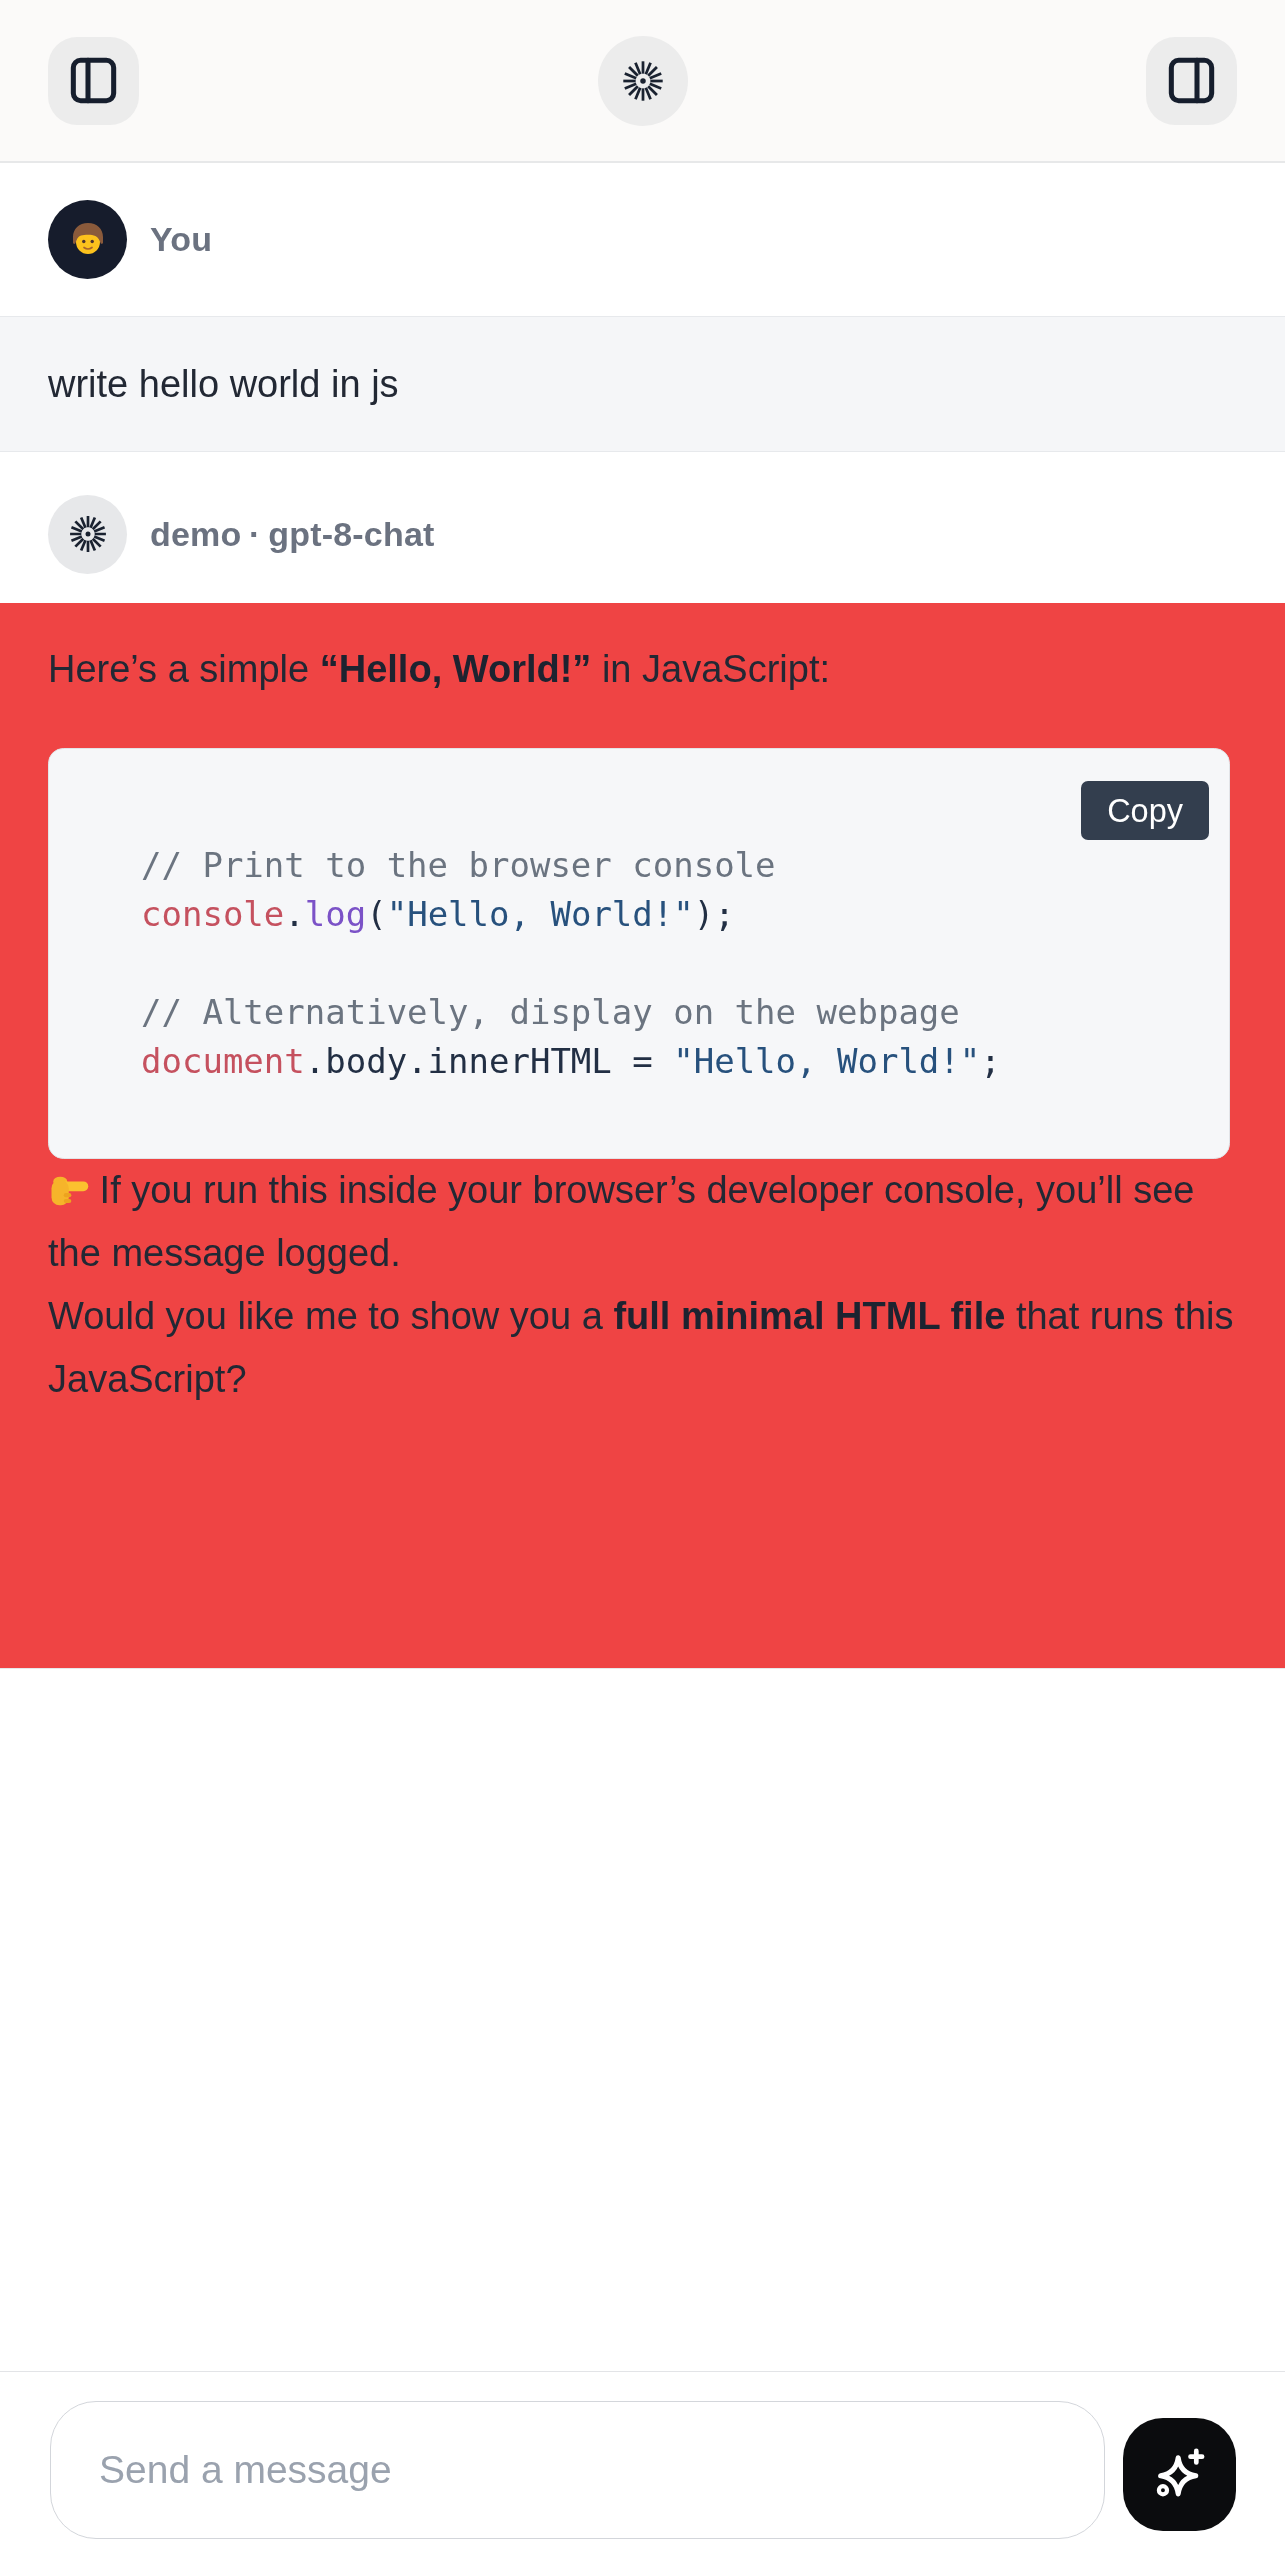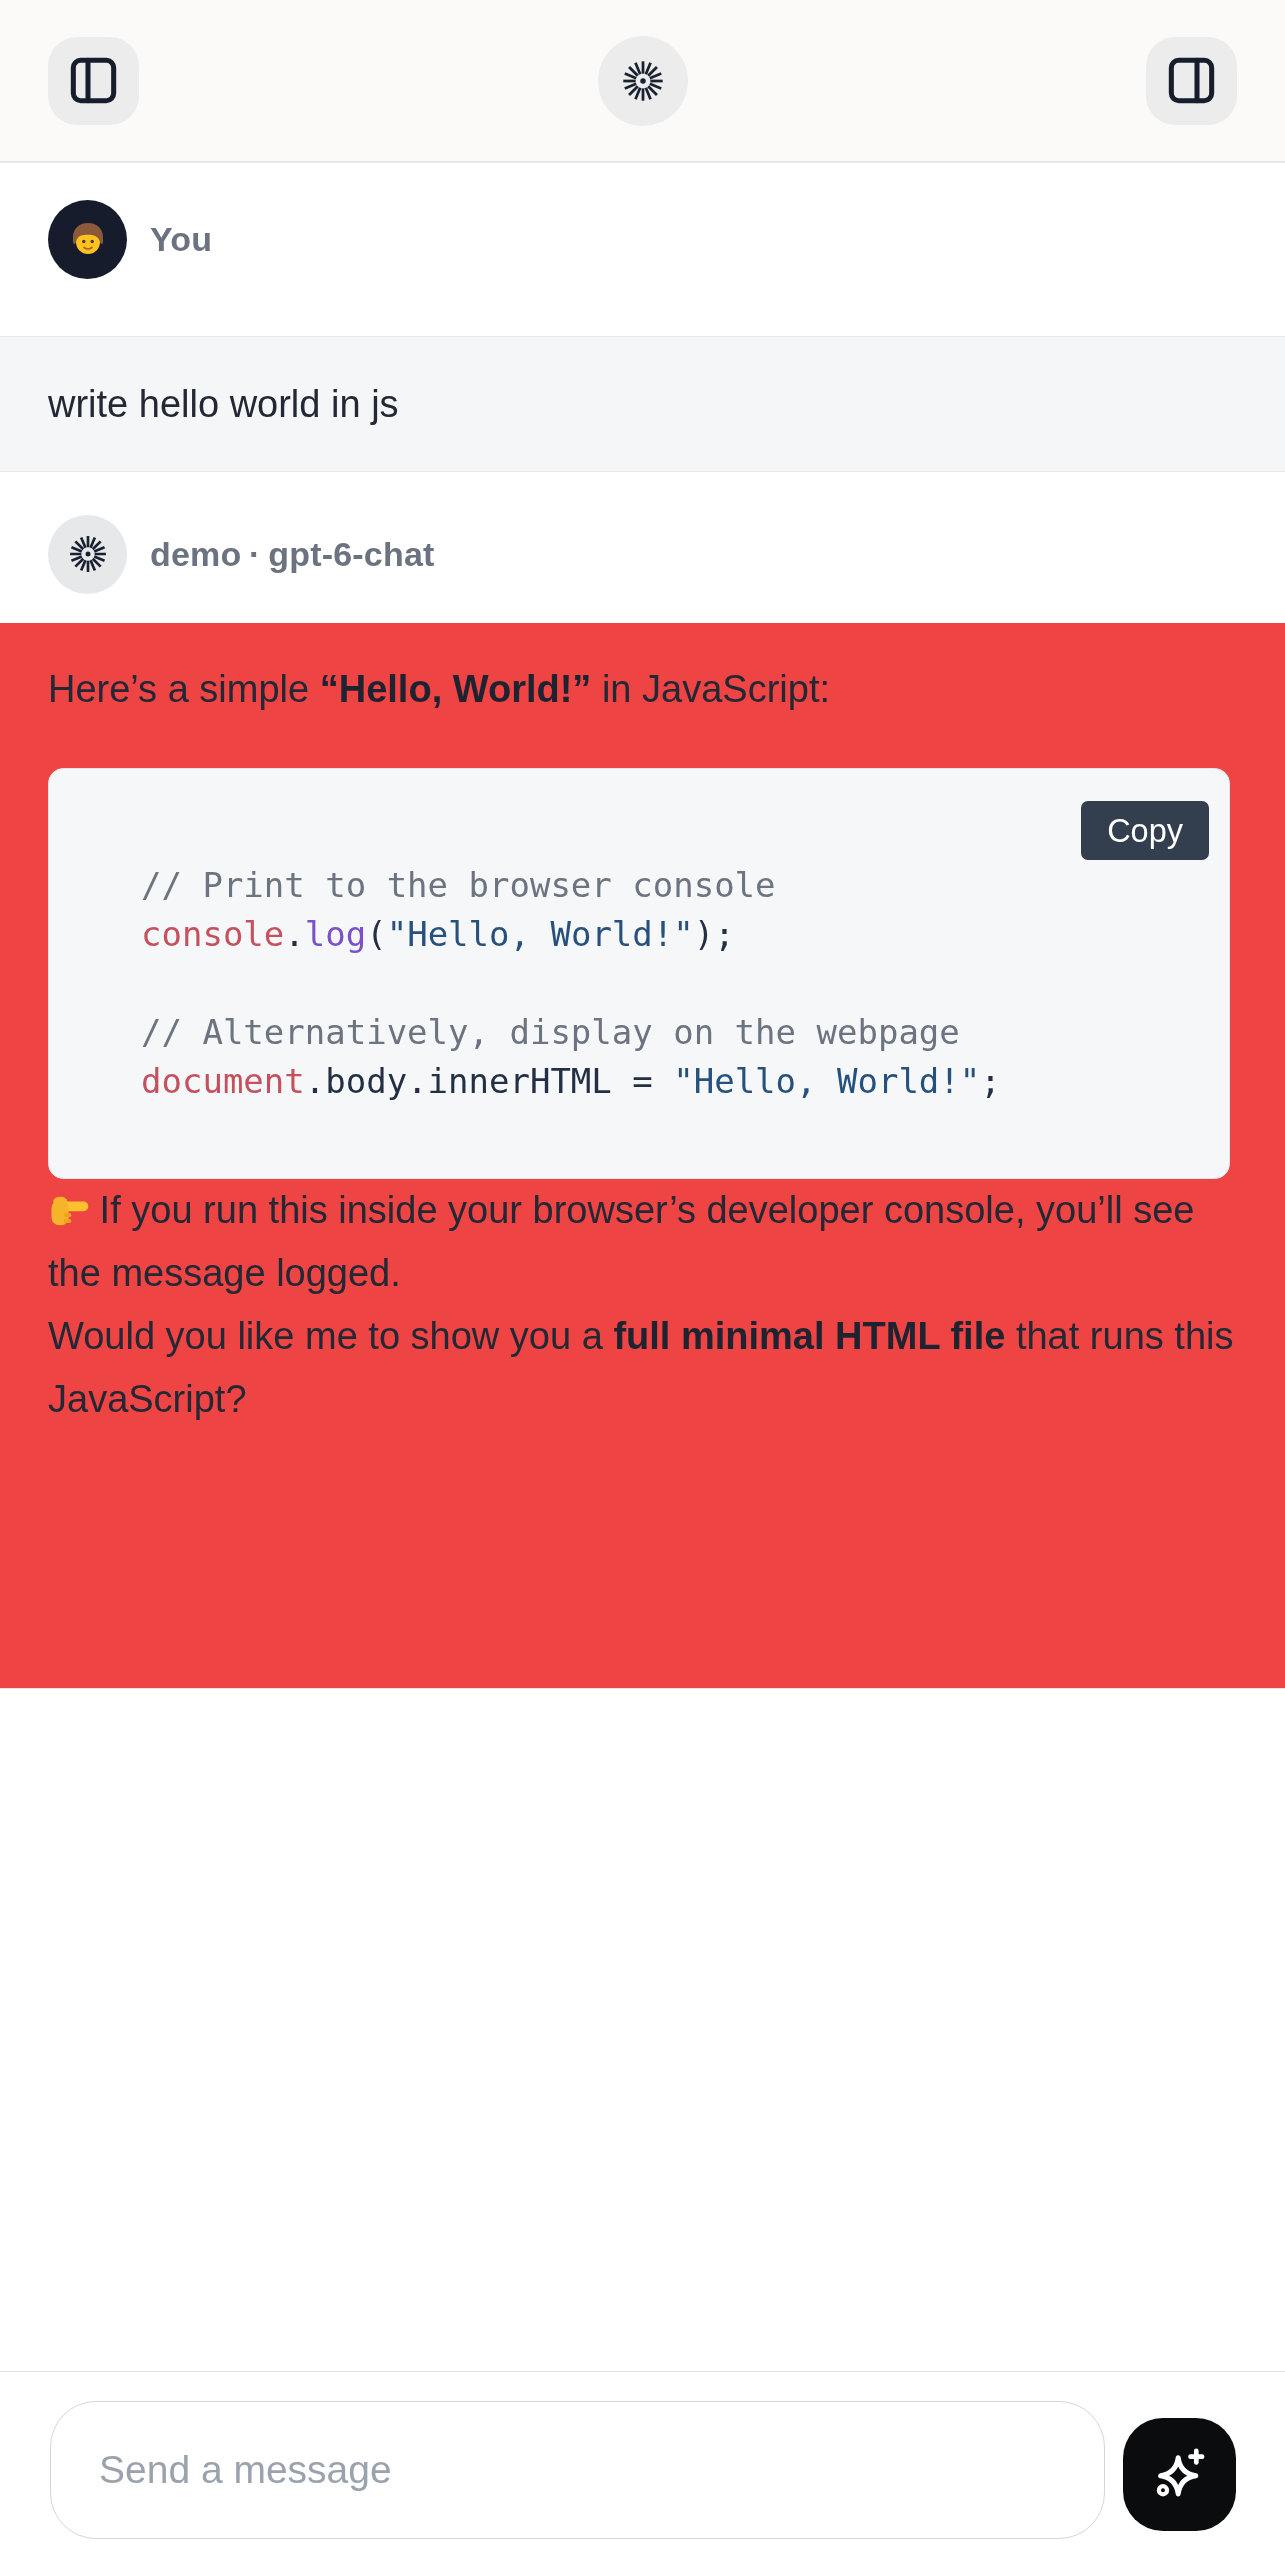--- a/index.html
+++ b/index.html
@@ -93,21 +93,20 @@
   
   .band { box-sizing: border-box; flex: 0 0 auto; }
   .user-band {
     height: 136px;
     background: #f5f6f8;
     border-top: 1.9px solid #e7e9ec;
     border-bottom: 1.9px solid #e7e9ec;
     display: flex;
     align-items: center;
     padding: 0 48px;
-    margin-top: 20px;
   }
   .user-band p { margin: 0; font-size: 38px; line-height: 63px; color: #222834; }
 
   .asst-band {
     height: 1066px;
     background: #ef4444;
     border-bottom: 1.9px solid #e6e8eb;
     padding: 35px 48px 0 48px;
     overflow: hidden;
   }
@@ -287,21 +286,21 @@
           <line x1="24" y1="2.5" x2="24" y2="16" transform="rotate(225 24 24)"></line>
           <line x1="24" y1="2.5" x2="24" y2="16" transform="rotate(247.5 24 24)"></line>
           <line x1="24" y1="2.5" x2="24" y2="16" transform="rotate(270 24 24)"></line>
           <line x1="24" y1="2.5" x2="24" y2="16" transform="rotate(292.5 24 24)"></line>
           <line x1="24" y1="2.5" x2="24" y2="16" transform="rotate(315 24 24)"></line>
           <line x1="24" y1="2.5" x2="24" y2="16" transform="rotate(337.5 24 24)"></line>
         </g>
         <circle cx="24" cy="24" r="3" fill="#1a2230" stroke="none"></circle>
       </svg>
     </div>
-    <span class="sender"><span>demo</span><span class="sep">·</span><span>gpt-6-chat</span></span>
+    <span class="sender"><span>demo</span><span class="sep">·</span><span>gpt-8-chat</span></span>
   </section>
 
   <section class="band asst-band">
     <p class="p intro"><span>Here’s a simple </span><strong>“Hello, World!”</strong><span> in JavaScript:</span></p>
 
     <div class="code-card">
       <button class="copy-btn">Copy</button>
       <pre class="code"><div class="code-line"><span class="tok-comment">// Print to the browser console</span></div><div class="code-line"><span class="tok-builtin">console</span><span class="tok-plain">.</span><span class="tok-func">log</span><span class="tok-plain">(</span><span class="tok-string">"Hello, World!"</span><span class="tok-plain">);</span></div><div class="code-line">&nbsp;</div><div class="code-line"><span class="tok-comment">// Alternatively, display on the webpage</span></div><div class="code-line"><span class="tok-builtin">document</span><span class="tok-plain">.body.innerHTML = </span><span class="tok-string">"Hello, World!"</span><span class="tok-plain">;</span></div></pre>
     </div>
 

